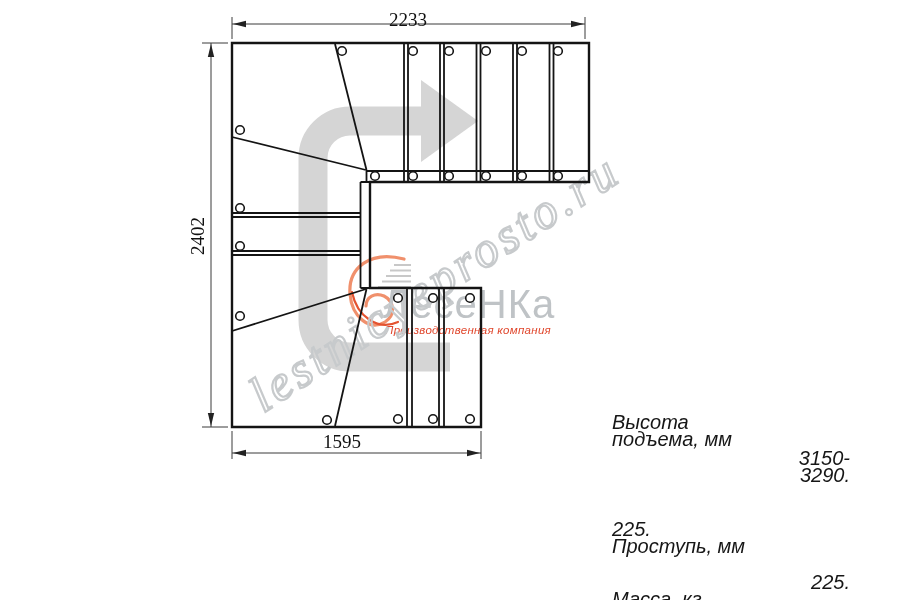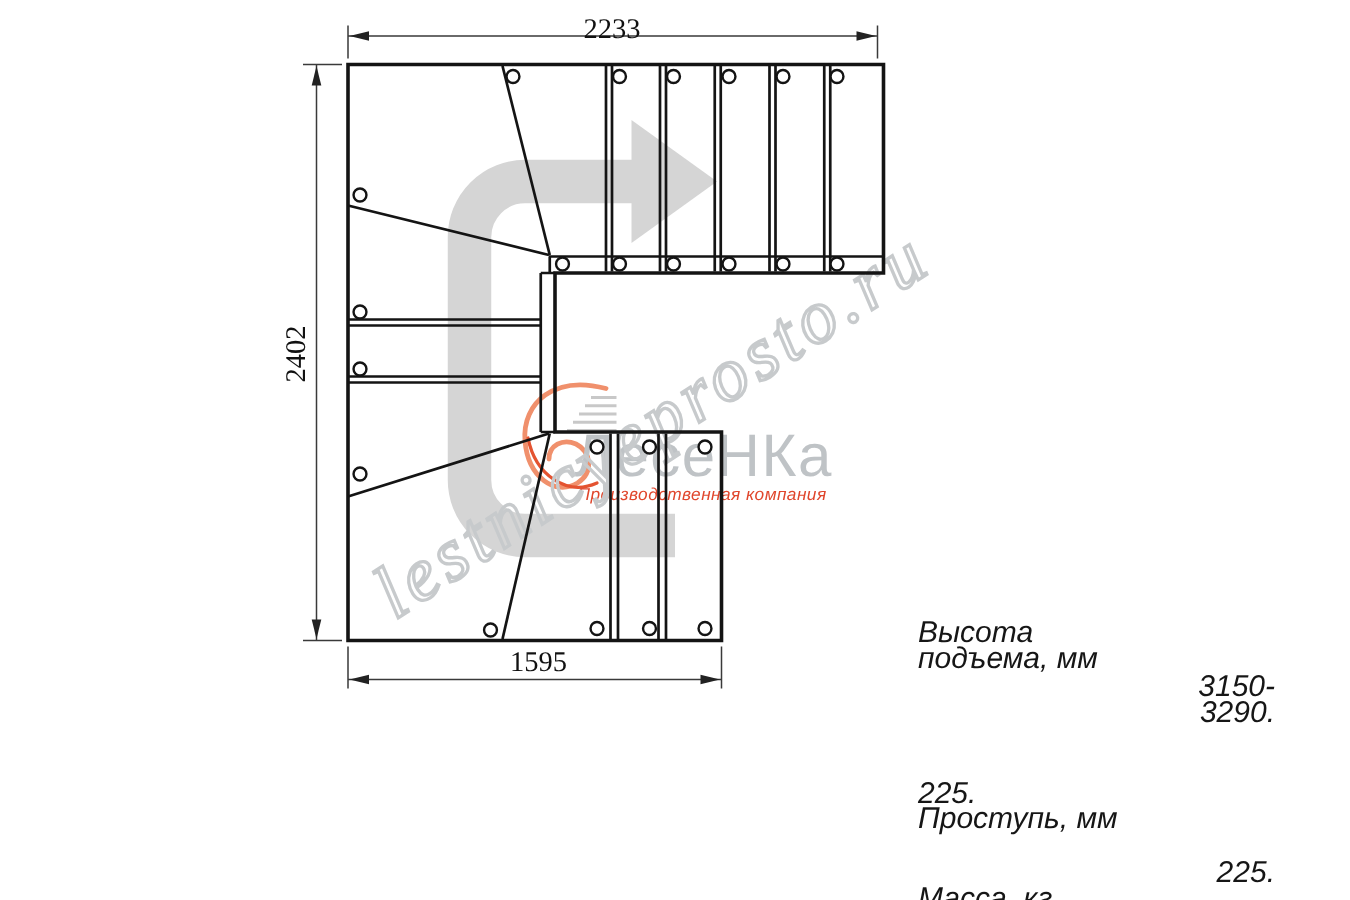--- a/index.html
+++ b/index.html
@@ -8,21 +8,21 @@
   .layer{position:absolute;left:0;top:0;width:900px;height:600px;}
   #arrow-layer{z-index:1;}
   #logo-layer{z-index:2;}
   #watermark-layer{z-index:3;pointer-events:none;}
   #draw-layer{z-index:4;}
   .dim-label{position:absolute;z-index:5;font-family:"Liberation Serif",serif;
              font-size:19px;color:#111;text-align:center;}
   #dim-left-label{left:147px;top:226px;width:100px;height:20px;
                   transform:rotate(-90deg);transform-origin:50% 50%;}
   #dim-top-label{left:358px;top:9px;width:100px;}
-  #dim-bottom-label{left:309px;top:431px;width:100px;}
+  #dim-bottom-label{left:292px;top:431px;width:100px;}
   #watermark-text{position:absolute;left:254px;top:368px;height:62px;line-height:62px;
       font-family:"Liberation Serif",serif;font-style:italic;font-size:50px;
       letter-spacing:4px;white-space:nowrap;color:rgba(255,255,255,0);
       -webkit-text-stroke:2.2px #c7cacc;transform:rotate(-33deg);transform-origin:0 50%;}
   #brand-name{position:absolute;left:383px;top:284px;font-size:40px;line-height:40px;
       color:#bfc3c6;letter-spacing:1px;white-space:nowrap;}
   #brand-tagline{position:absolute;left:385px;top:324px;font-size:11.5px;font-style:italic;
       color:#e0462c;letter-spacing:0.3px;white-space:nowrap;}
   #specs{position:absolute;z-index:5;left:612px;top:414px;width:238px;
          font-style:italic;font-size:20px;color:#161616;}

